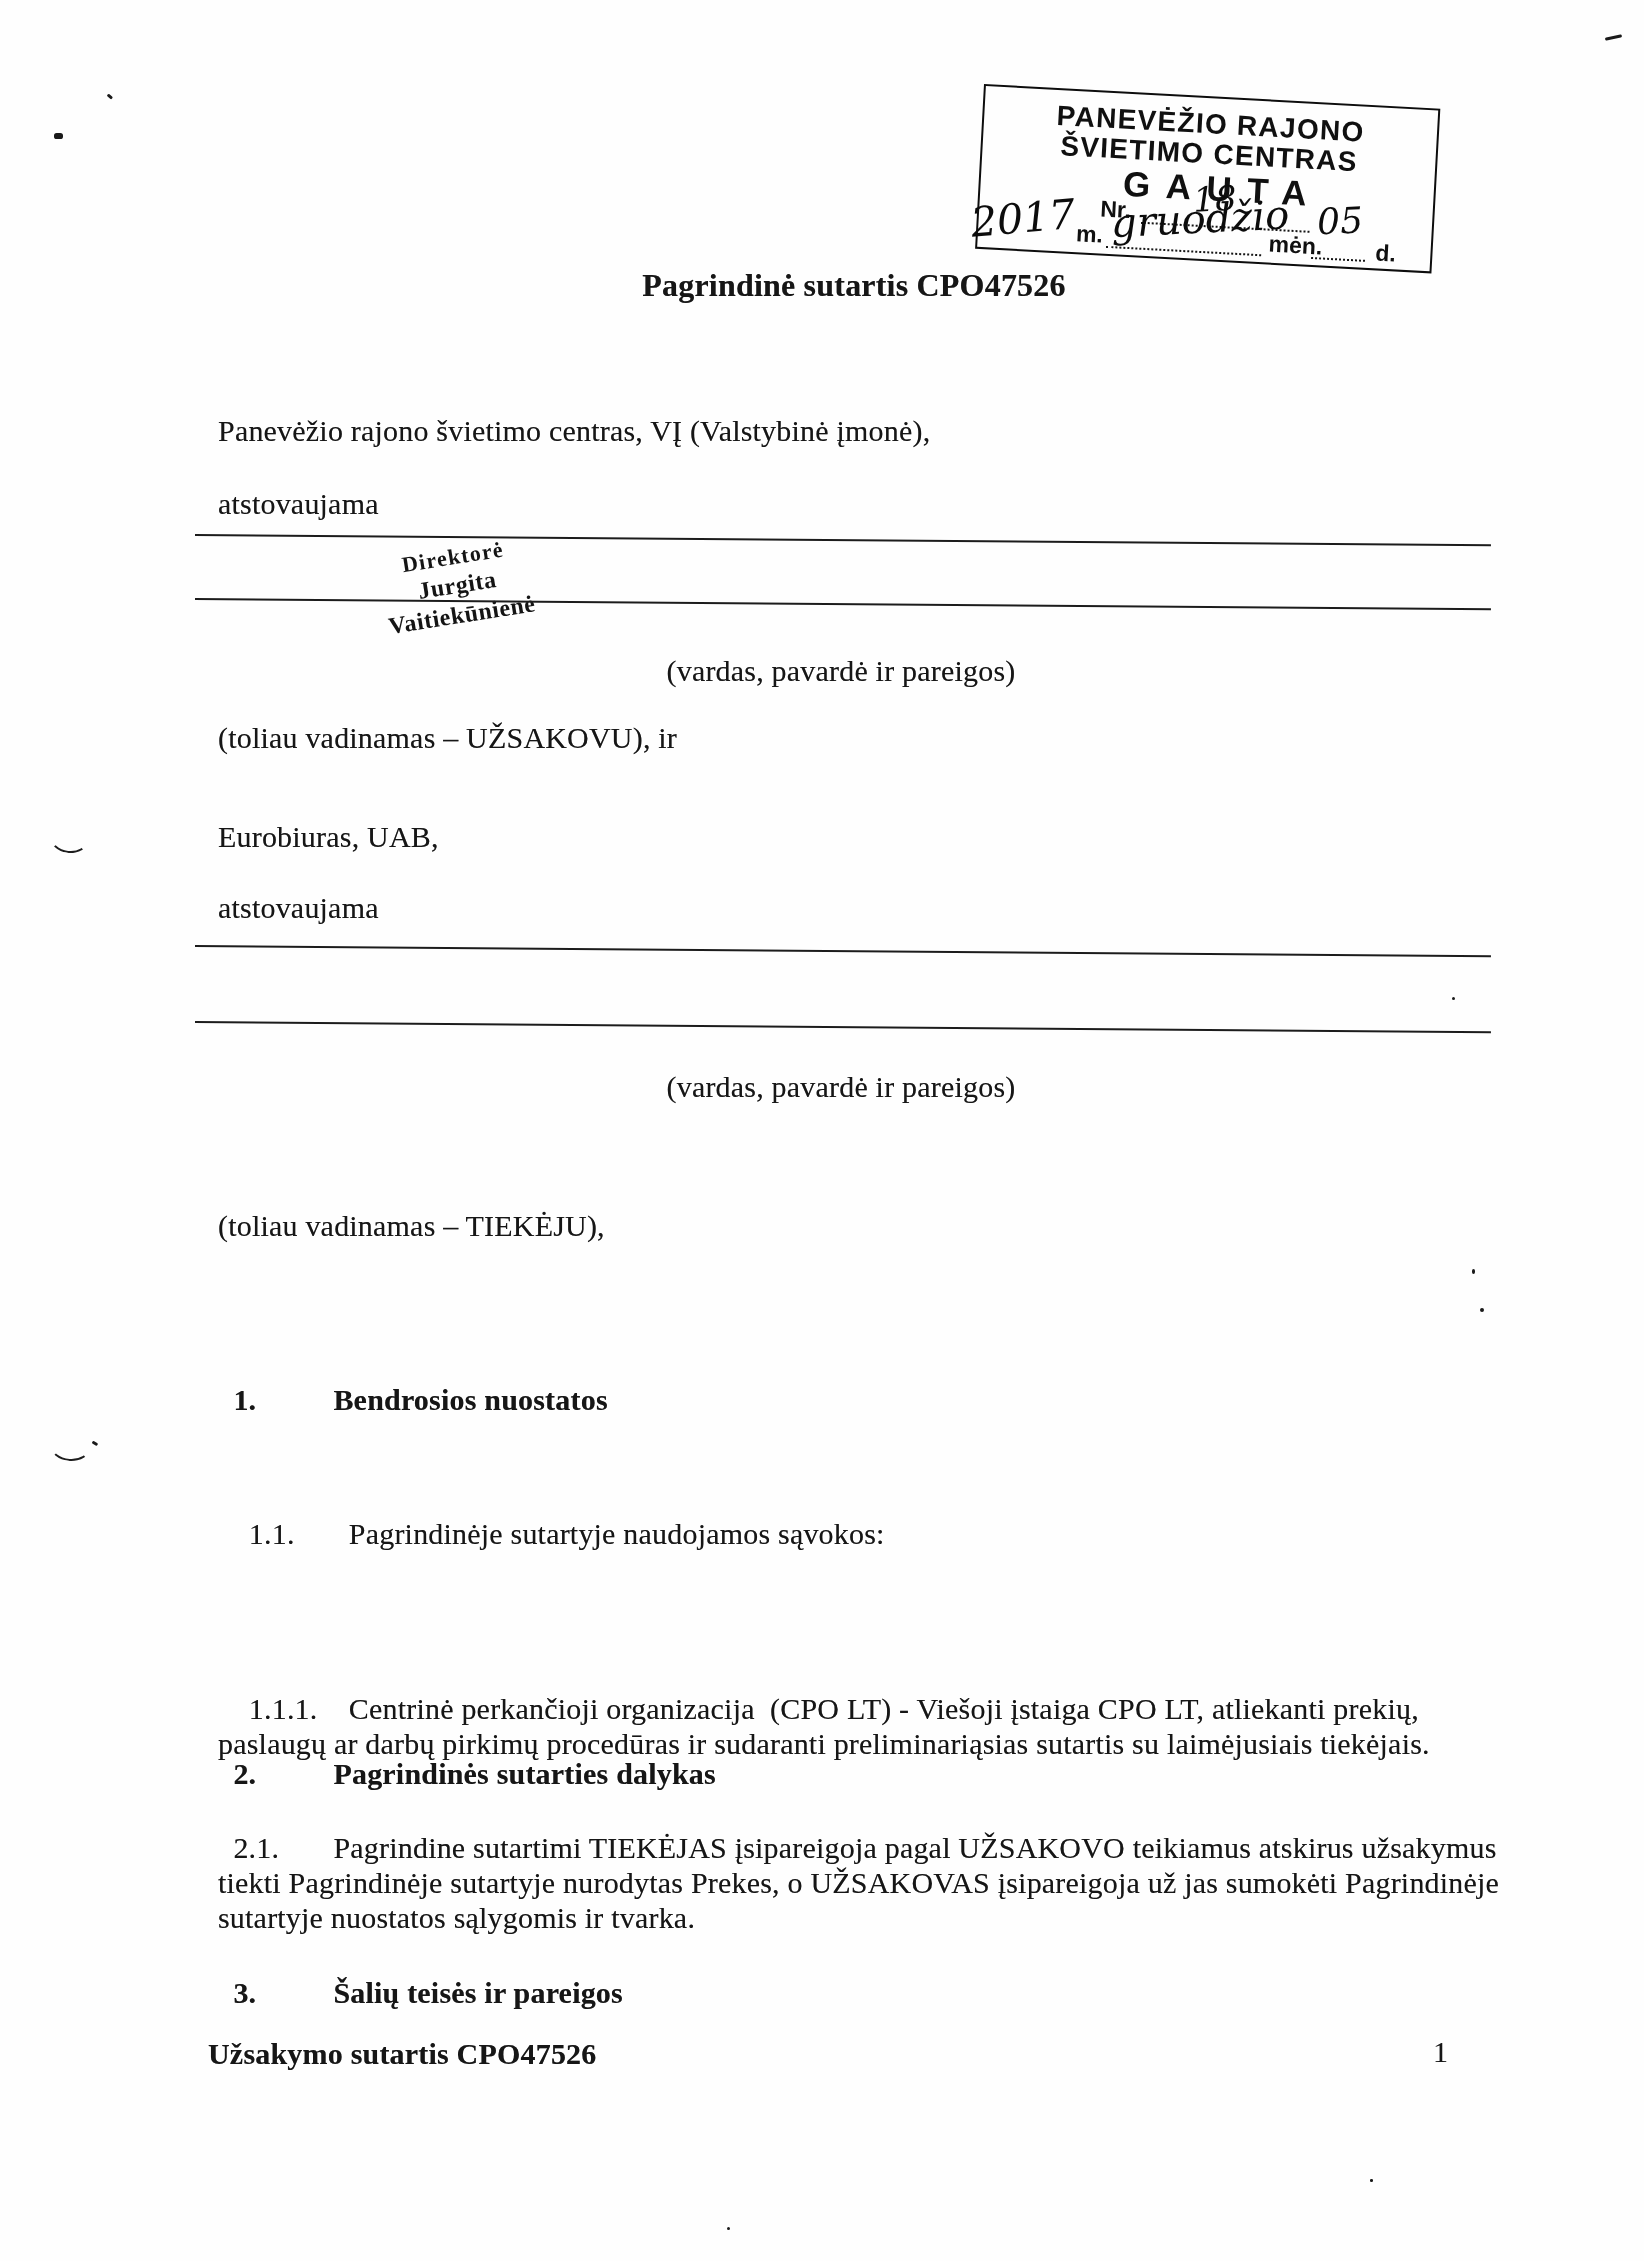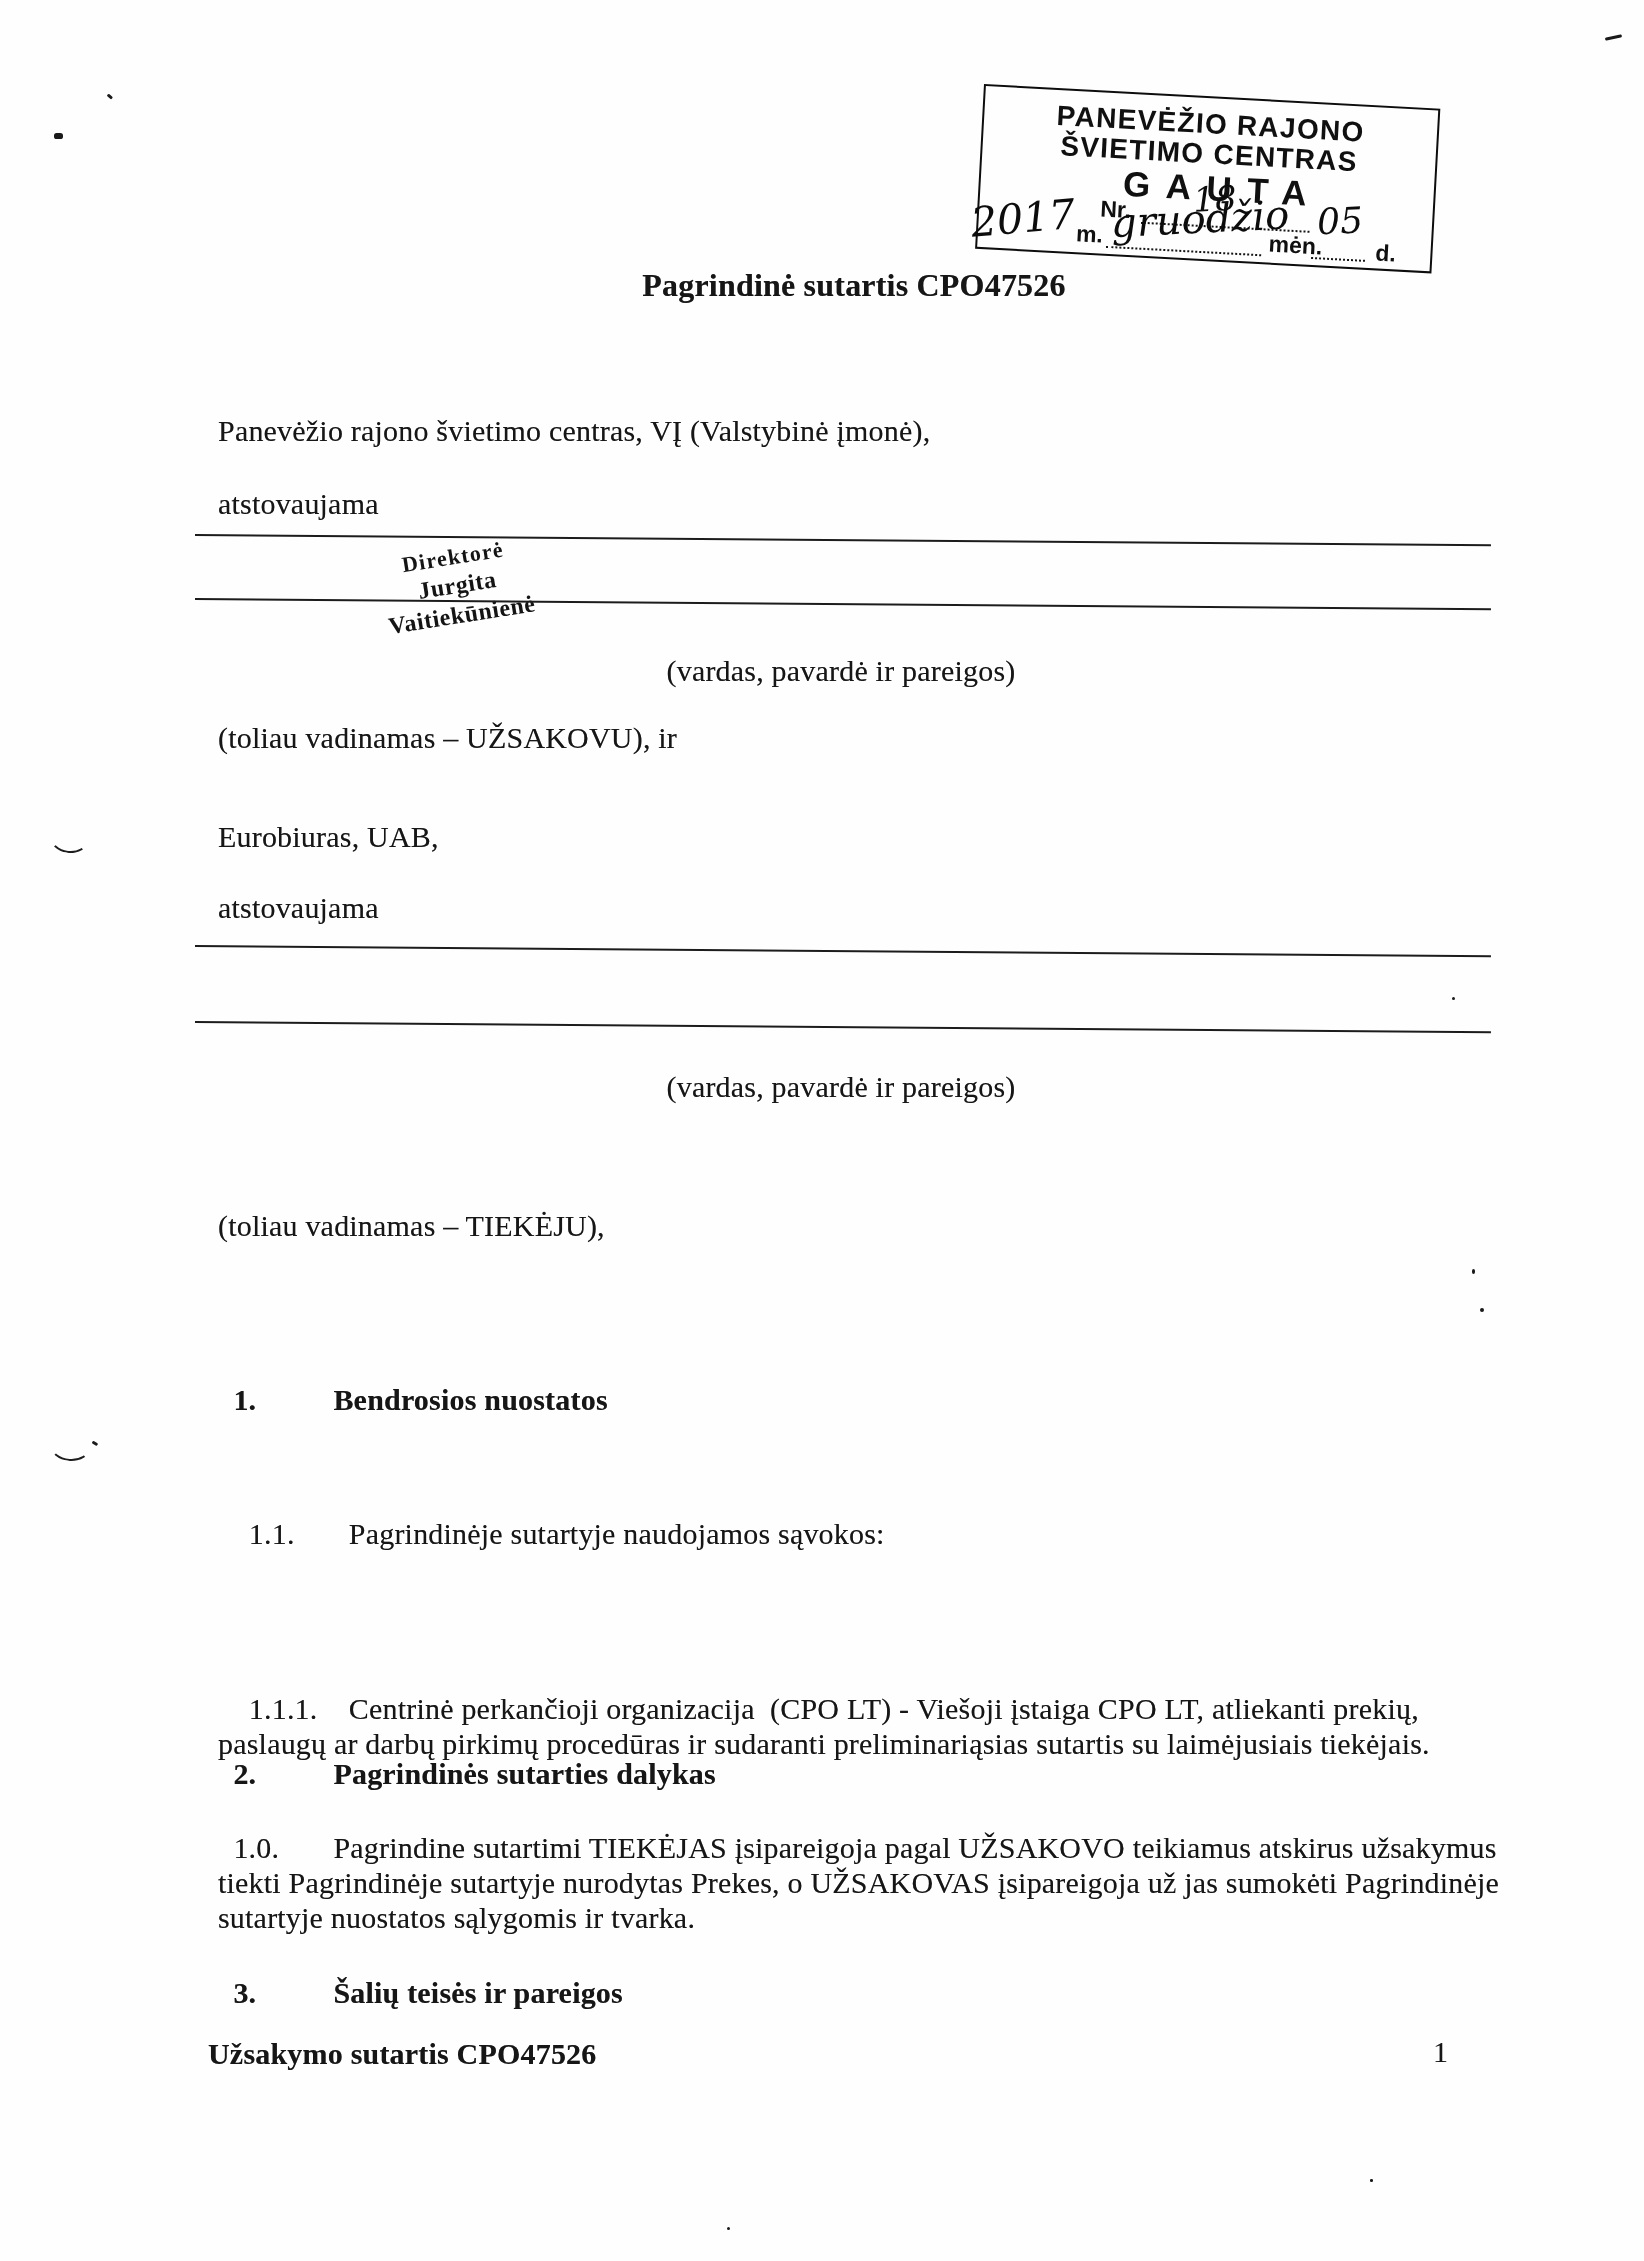--- a/index.html
+++ b/index.html
@@ -98,21 +98,21 @@
   <div>
     
   </div>
 </div>
 
 <div class="abs txt bold" style="left:218px;top:1713px">
   <span class="num">2.</span><span>Pagrindinės sutarties dalykas</span>
 </div>
 
 <div class="abs txt" style="left:218px;top:1787px;width:1290px">
-  <span class="num">1.0.</span><span>Pagrindine sutartimi TIEKĖJAS įsipareigoja pagal UŽSAKOVO teikiamus atskirus užsakymus tiekti Pagrindinėje sutartyje nurodytas Prekes, o UŽSAKOVAS įsipareigoja už jas sumokėti Pagrindinėje sutartyje nuostatos sąlygomis ir tvarka.</span>
+  <span class="num">2.1.</span><span>Pagrindine sutartimi TIEKĖJAS įsipareigoja pagal UŽSAKOVO teikiamus atskirus užsakymus tiekti Pagrindinėje sutartyje nurodytas Prekes, o UŽSAKOVAS įsipareigoja už jas sumokėti Pagrindinėje sutartyje nuostatos sąlygomis ir tvarka.</span>
 </div>
 
 <div class="abs txt bold" style="left:218px;top:1932px">
   <span class="num">3.</span><span>Šalių teisės ir pareigos</span>
 </div>
 
 <div class="abs txt bold" style="left:208px;top:2028px;font-size:30px">Užsakymo sutartis CPO47526</div>
 <div class="abs txt" style="left:1433px;top:2026px;font-size:30px">1</div>
 
 <div class="arc" style="left:50px;top:823px;width:35px;height:26px;transform:rotate(6deg)"></div>

